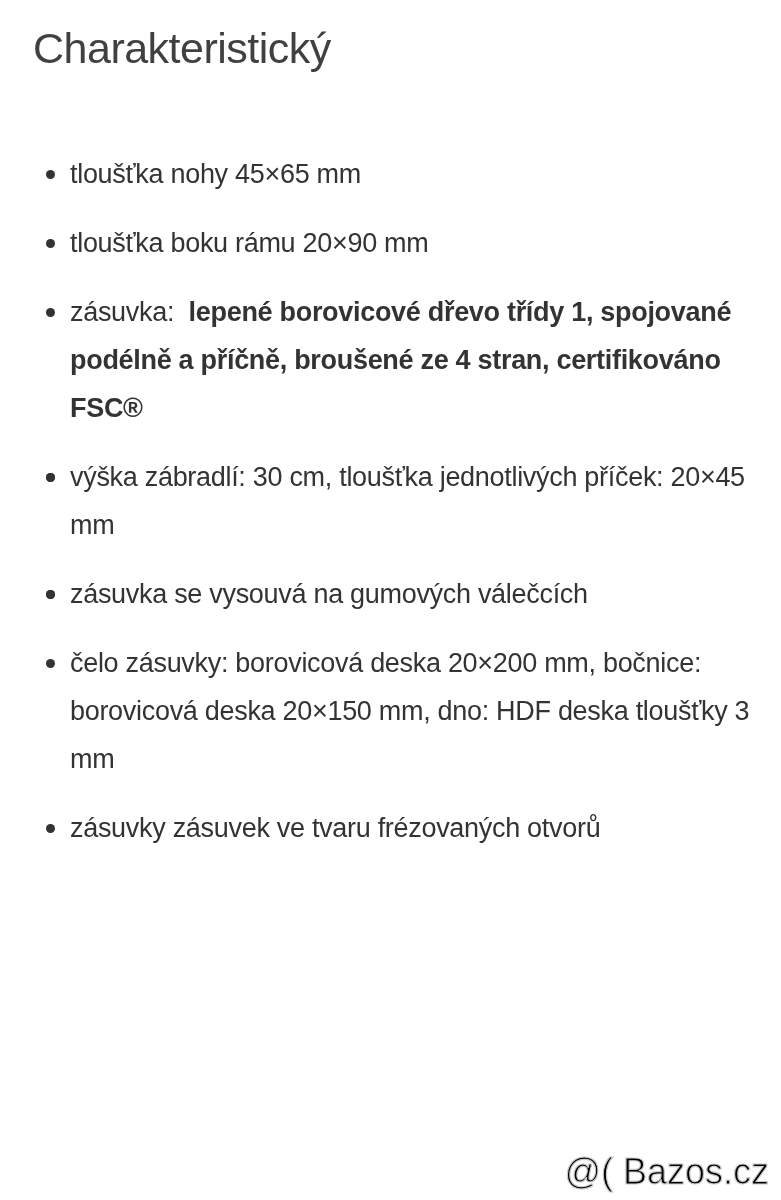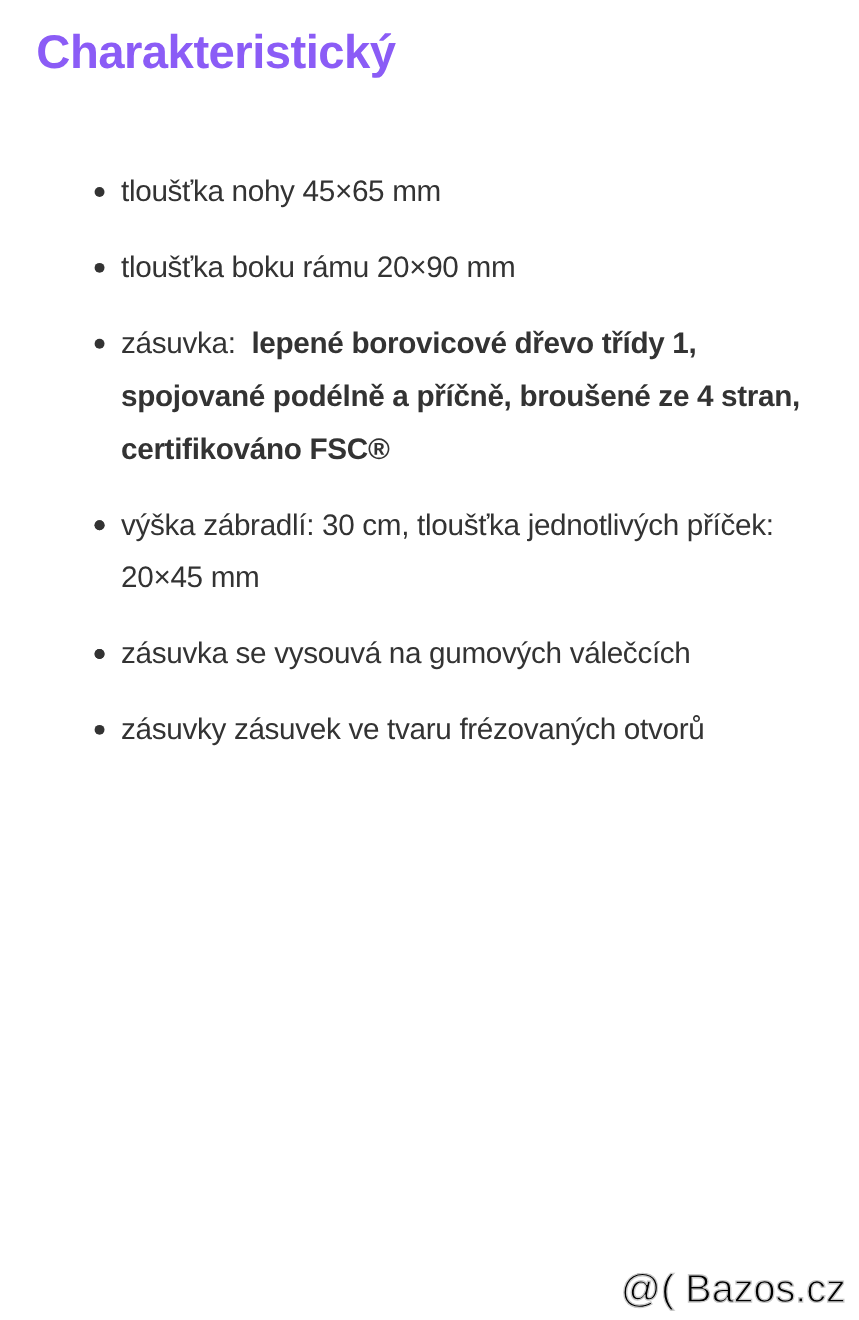--- a/index.html
+++ b/index.html
@@ -14,44 +14,43 @@
       overflow: hidden;
       font-family: "Liberation Sans", "DejaVu Sans", sans-serif;
       color: #333333;
     }
     .heading {
       position: absolute;
       left: 33px;
       top: 18px;
       margin: 0;
       font-size: 43px;
-      font-weight: 700;
+      font-weight: 400;
       letter-spacing: -0.5px;
-      color: #8b5cf6;
+      color: #404040;
       line-height: 60px;
     }
     .spec-list {
       position: absolute;
       left: 0;
       top: 150px;
       width: 781px;
       margin: 0;
       padding: 0;
       list-style: none;
     }
     .spec-item {
       position: relative;
       padding-left: 70px;
       padding-right: 20px;
       font-size: 27px;
       line-height: 48px;
       color: #333333;
       margin-bottom: 21px;
       letter-spacing: -0.3px;
-      margin-left: 40px;
     }
     .bullet {
       position: absolute;
       left: 46px;
       top: 20px;
       width: 9px;
       height: 9px;
       border-radius: 50%;
       background: #333333;
     }
@@ -100,17 +99,21 @@
   </li>
   <li class="spec-item">
     <span class="bullet"></span>
   </li>
   <li class="spec-item">
     <span class="bullet"></span>
     <span class="plain">zásuvka se vysouvá na gumových válečcích</span>
   </li>
   <li class="spec-item">
     <span class="bullet"></span>
+    <span class="plain">čelo zásuvky: borovicová deska 20×200 mm, bočnice: borovicová deska 20×150 mm, dno: HDF deska tloušťky 3 mm</span>
+  </li>
+  <li class="spec-item">
+    <span class="bullet"></span>
     <span class="plain">zásuvky zásuvek ve tvaru frézovaných otvorů</span>
   </li>
 </ul>
 
 <div class="watermark">@( Bazos.cz</div>
 
 </body></html>

